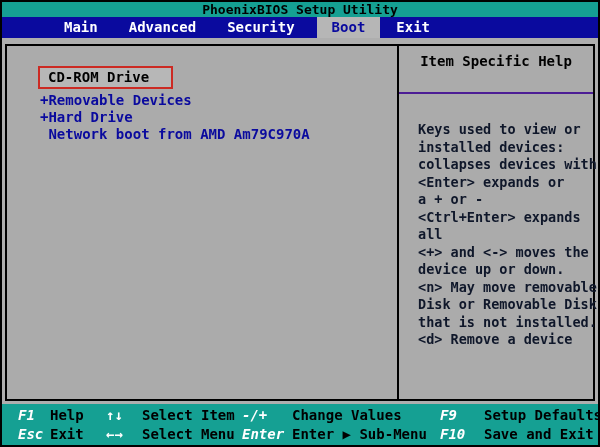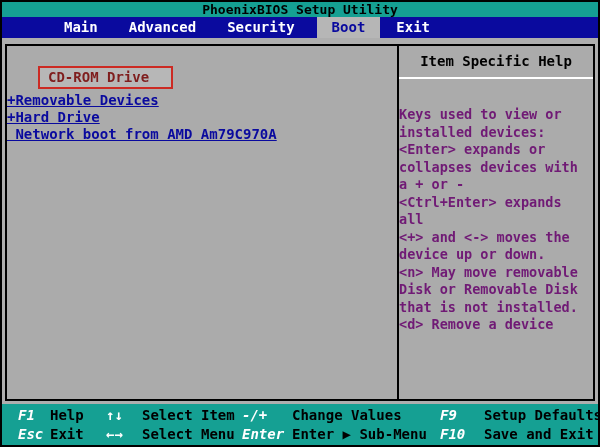--- a/index.html
+++ b/index.html
@@ -49,48 +49,48 @@
     border: 2px solid #000;
     background: #ababab;
     display: flex;
   }
   .boot-panel { flex: 1; padding-top: 20px; }
   .boot-selected-row { margin-left: 31px; margin-bottom: 3px; }
   .boot-selected-box {
     display: inline-block;
     border: 2px solid #cc2a23;
     background: #b7b7b7;
-    color: #7f1d1d;
+    color: #000000;
     font-size: 14px; line-height: 17px;
     padding: 1px 22px 1px 8px;
     white-space: pre;
   }
   .boot-item {
     color: #0a0a9e;
     font-size: 14px; line-height: 17px;
+    padding-left: 33px;
     white-space: pre;
-    text-decoration: underline;
   }
   .help-panel {
     width: 196px; flex: none;
     border-left: 2px solid #000;
     display: flex; flex-direction: column;
   }
   .help-header {
-    height: 33px; flex: none;
-    border-bottom: 2px solid #ffffff;
+    height: 48px; flex: none;
+    border-bottom: 2px solid #4c1d95;
     color: #000;
     font-size: 14px; line-height: 30px;
     text-align: center;
     white-space: pre;
   }
   .help-body {
     flex: 1;
-    padding: 27px 2px 0 0;
-    color: #701a75;
+    padding: 27px 2px 0 19px;
+    color: #0f172a;
   }
   .help-line {
     font-size: 13.5px; line-height: 17.5px;
     white-space: pre;
   }
   .footer {
     height: 41px; flex: none;
     background: #15a093;
     padding-top: 2px;
     color: #000;
@@ -131,22 +131,22 @@
         <div class="boot-item">+Removable Devices</div>
         <div class="boot-item">+Hard Drive</div>
         <div class="boot-item"> Network boot from AMD Am79C970A</div>
       </div>
 
       <div class="help-panel">
         <div class="help-header">Item Specific Help</div>
         <div class="help-body">
           <div class="help-line">Keys used to view or</div>
           <div class="help-line">installed devices:</div>
+          <div class="help-line">collapses devices with</div>
           <div class="help-line">&lt;Enter&gt; expands or</div>
-          <div class="help-line">collapses devices with</div>
           <div class="help-line">a + or -</div>
           <div class="help-line">&lt;Ctrl+Enter&gt; expands</div>
           <div class="help-line">all</div>
           <div class="help-line">&lt;+&gt; and &lt;-&gt; moves the</div>
           <div class="help-line">device up or down.</div>
           <div class="help-line">&lt;n&gt; May move removable</div>
           <div class="help-line">Disk or Removable Disk</div>
           <div class="help-line">that is not installed.</div>
           <div class="help-line">&lt;d&gt; Remove a device</div>
         </div>

